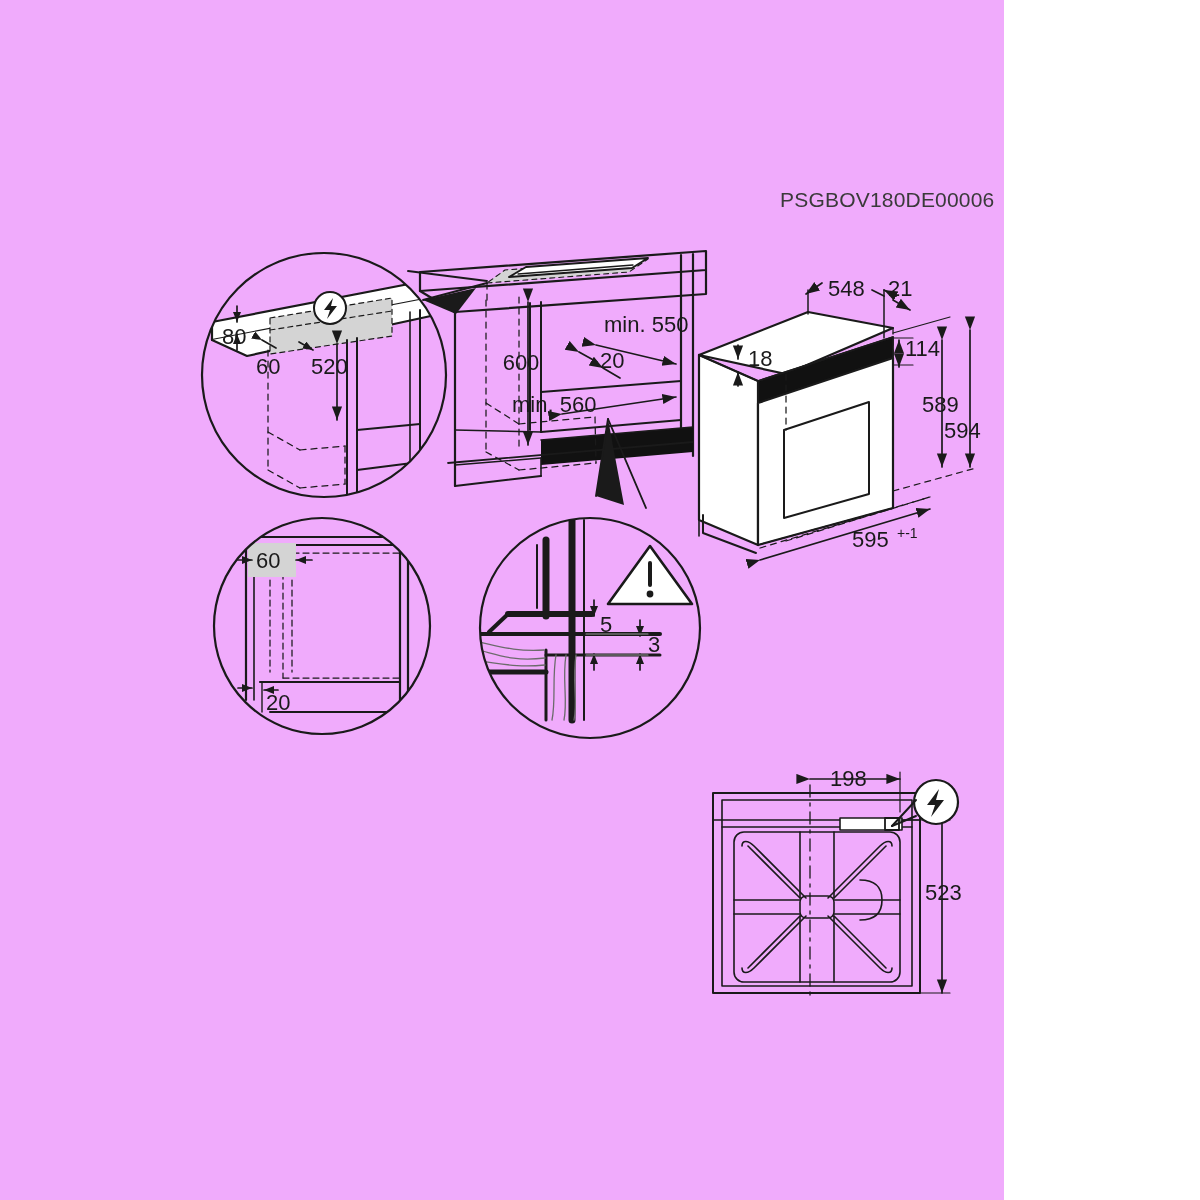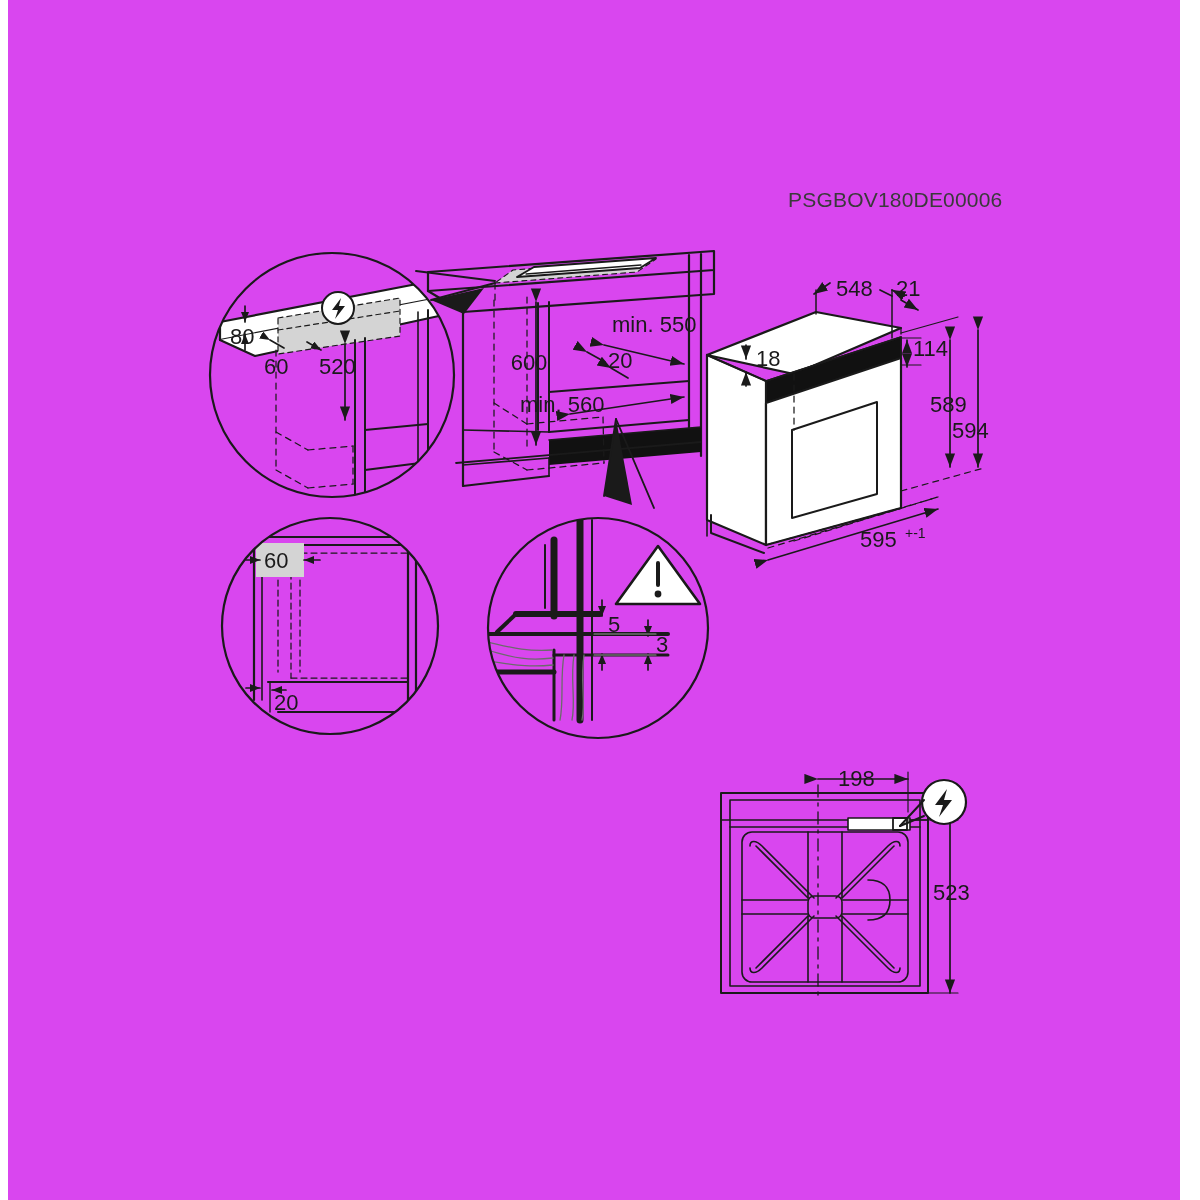--- a/index.html
+++ b/index.html
@@ -1,18 +1,18 @@
 <!DOCTYPE html>
 <html><head>
 <meta charset="utf-8">
 <style>
   html,body{margin:0;padding:0;background:#ffffff;}
   body{width:1200px;height:1200px;overflow:hidden;
        font-family:"Liberation Sans","DejaVu Sans",sans-serif;color:#1a1a1a;}
-  #stage{position:relative;width:1172px;height:1200px;background:#d946ef;margin-left:8px;}
+  #stage{position:relative;width:1004px;height:1200px;background:#f0abfc;}
   #draw{position:absolute;left:0;top:0;width:1200px;height:1200px;}
   .ttl{position:absolute;left:780px;top:188px;font-size:21px;letter-spacing:.2px;color:#3a3a3a;white-space:nowrap;}
 </style>
 </head>
 <body>
 
 <div id="stage">
 
   <div class="ttl">PSGBOV180DE00006</div>
 

